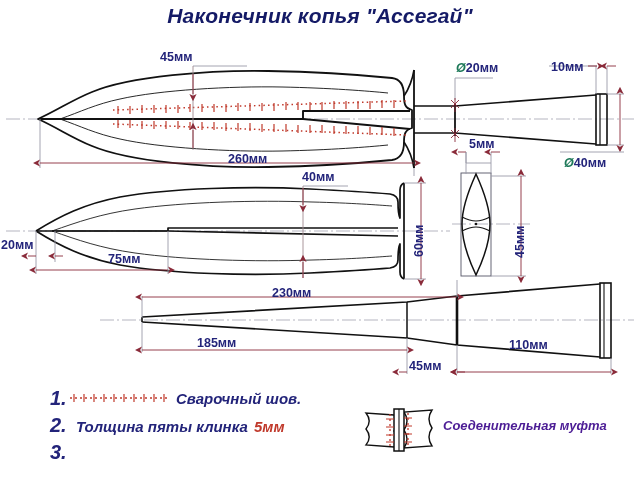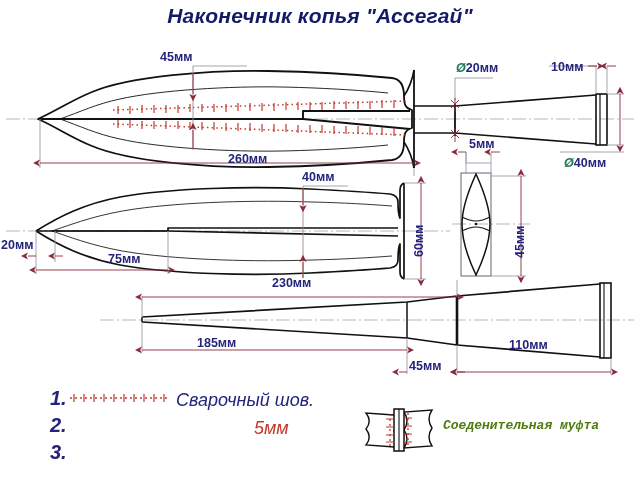--- a/index.html
+++ b/index.html
@@ -57,37 +57,37 @@
     position: absolute;
     font-family: "Liberation Sans", sans-serif;
     font-size: 20px;
     font-weight: bold;
     font-style: italic;
     color: #23247a;
   }
   .legend-text {
     position: absolute;
     font-family: "Liberation Sans", sans-serif;
-    font-size: 18px;
-    font-weight: normal;
+    font-size: 15px;
+    font-weight: bold;
     font-style: italic;
     color: #23247a;
     white-space: nowrap;
     text-align: center;
   }
   .legend-accent {
     color: #c0392b;
   }
   .coupling-label {
     position: absolute;
-    font-family: Liberation Mono, monospace;
+    font-family: Liberation Sans, sans-serif;
     font-size: 13px;
     font-weight: bold;
     font-style: italic;
-    color: #4d7c0f;
+    color: #4c1d95;
     white-space: nowrap;
   }
 </style>
 </head>
 <body>
 
 <div id="page">
 
   <div class="title">Наконечник копья "Ассегай"</div>
 
@@ -363,28 +363,29 @@
 
   <div class="dim" style="left:469px; top:137px;">5мм</div>
 
   <div class="dim" style="left:302px; top:170px;">40мм</div>
   <div class="dim vert" style="left:412px; top:257px;">60мм</div>
   <div class="dim" style="left:1px; top:238px;">20мм</div>
   <div class="dim" style="left:77px; top:252px;margin-left:31px;">75мм</div>
 
   <div class="dim vert" style="left:513px; top:258px;">45мм</div>
 
-  <div class="dim" style="left:272px; top:276px;">230мм</div>
+  <div class="dim" style="left:272px; top:286px;">230мм</div>
   <div class="dim" style="left:197px; top:336px;text-align:center;">185мм</div>
   <div class="dim" style="left:409px; top:359px;">45мм</div>
   <div class="dim" style="left:509px; top:338px;">110мм</div>
 
   <div class="legend-num" style="left:50px; top:387px;">1.</div>
   <div class="legend-text" style="left:176px; top:390px;">Сварочный шов.</div>
 
   <div class="legend-num" style="left:50px; top:414px;">2.</div>
+  <div class="legend-text" style="left:76px; top:418px;">Толщина пяты клинка</div>
   <div class="legend-text legend-accent" style="left:254px; top:418px;">5мм</div>
 
   <div class="legend-num" style="left:50px; top:441px;">3.</div>
 
   <div class="coupling-label" style="left:443px; top:418px;">Соеденительная муфта</div>
 
 </div>
 
 </body></html>

